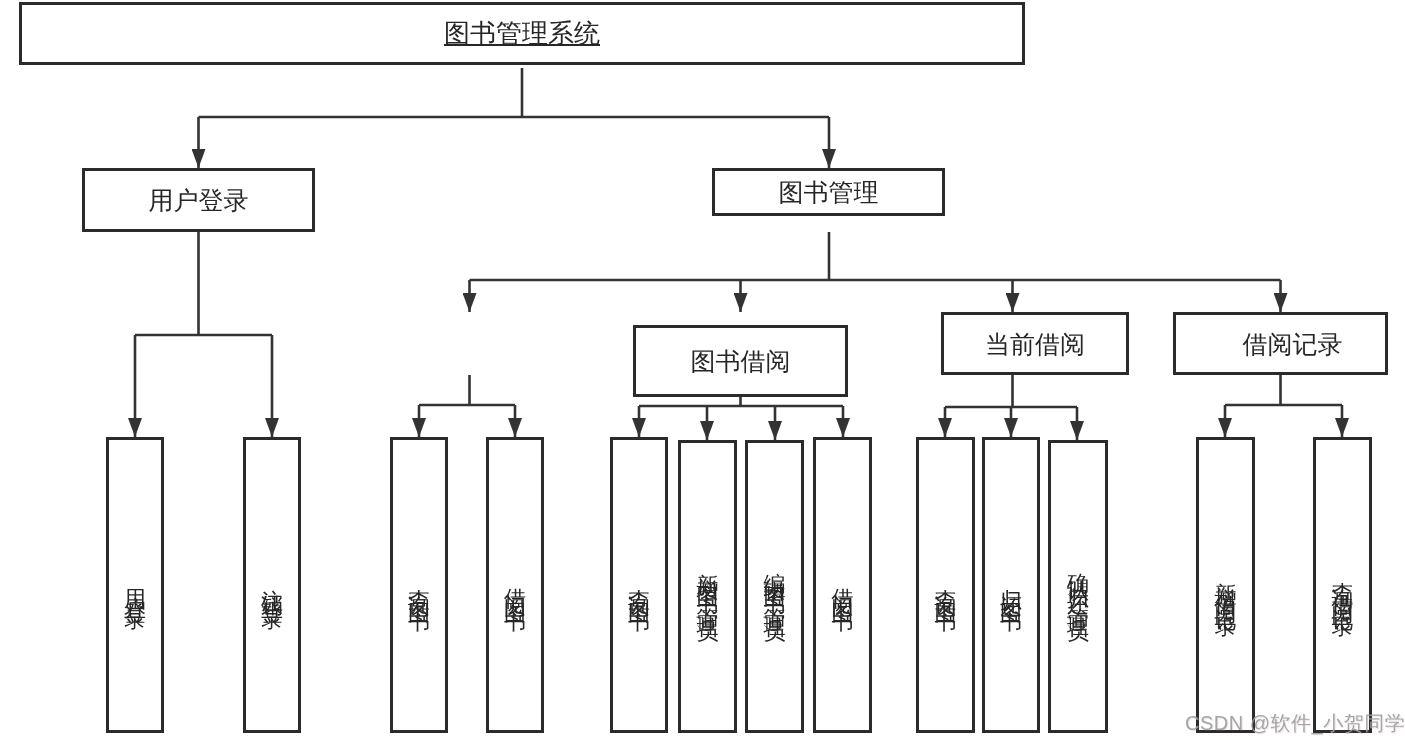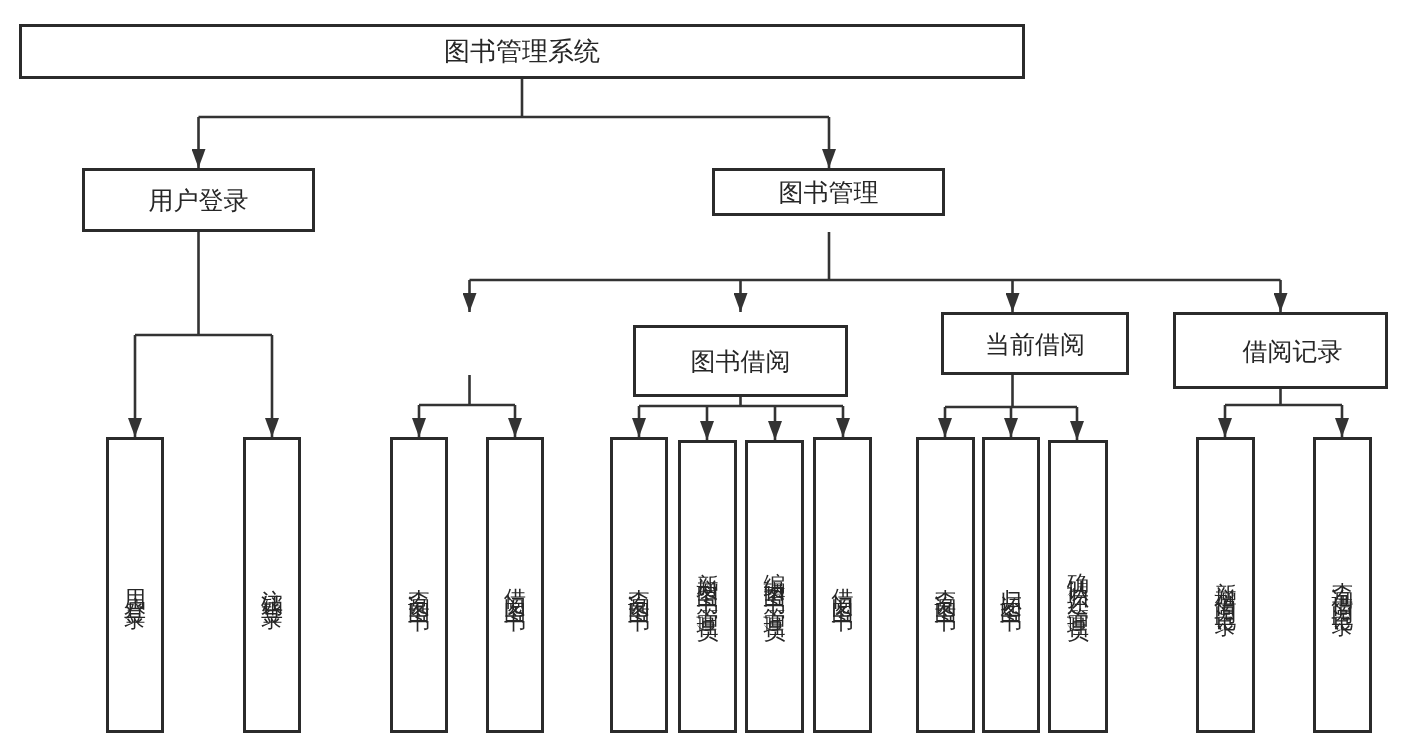--- a/index.html
+++ b/index.html
@@ -90,36 +90,37 @@
         <line x1="707" y1="406" x2="707" y2="440" marker-end="url(#arrowhead)"></line>
         <line x1="775" y1="406" x2="775" y2="440" marker-end="url(#arrowhead)"></line>
         <line x1="843" y1="406" x2="843" y2="437" marker-end="url(#arrowhead)"></line>
         <line x1="945" y1="407" x2="945" y2="437" marker-end="url(#arrowhead)"></line>
         <line x1="1011" y1="407" x2="1011" y2="437" marker-end="url(#arrowhead)"></line>
         <line x1="1077" y1="407" x2="1077" y2="440" marker-end="url(#arrowhead)"></line>
         <line x1="1225" y1="405" x2="1225" y2="437" marker-end="url(#arrowhead)"></line>
         <line x1="1342" y1="405" x2="1342" y2="437" marker-end="url(#arrowhead)"></line>
       </g>
   </svg>
-<div class="node title" style="left: 19px; top: 24px; width: 1006px; height: 55px;">
+  <div class="watermark" style="left:1185px;top:710px;">CSDN @软件_小贺同学</div>
+<div class="node title" style="left: 19px; top: 2px; width: 1006px; height: 63px; text-decoration: underline;">
       <span>图书管理系统</span>
     </div>
     <div class="node" style="left: 82px; top: 168px; width: 233px; height: 64px;">
       <span>用户登录</span>
     </div>
     <div class="node" style="left: 712px; top: 168px; width: 233px; height: 48px;">
       <span>图书管理</span>
     </div>
     <div class="node" style="left: 633px; top: 325px; width: 215px; height: 72px;">
       <span>图书借阅</span>
     </div>
     <div class="node" style="left: 941px; top: 312px; width: 188px; height: 63px;">
       <span>当前借阅</span>
     </div>
-    <div class="node" style="left: 1173px; top: 312px; width: 215px; height: 77px; padding-left: 24px;">
+    <div class="node" style="left: 1173px; top: 312px; width: 215px; height: 63px; padding-left: 24px;">
       <span>借阅记录</span>
     </div>
     <div class="node vertical" style="left: 106px; top: 437px; width: 58px; height: 296px;">
       <span>用户登录</span>
     </div>
     <div class="node vertical" style="left: 243px; top: 437px; width: 58px; height: 296px;">
       <span>注销登录</span>
     </div>
     <div class="node vertical" style="left: 390px; top: 437px; width: 58px; height: 296px;">
       <span>查询图书</span>

